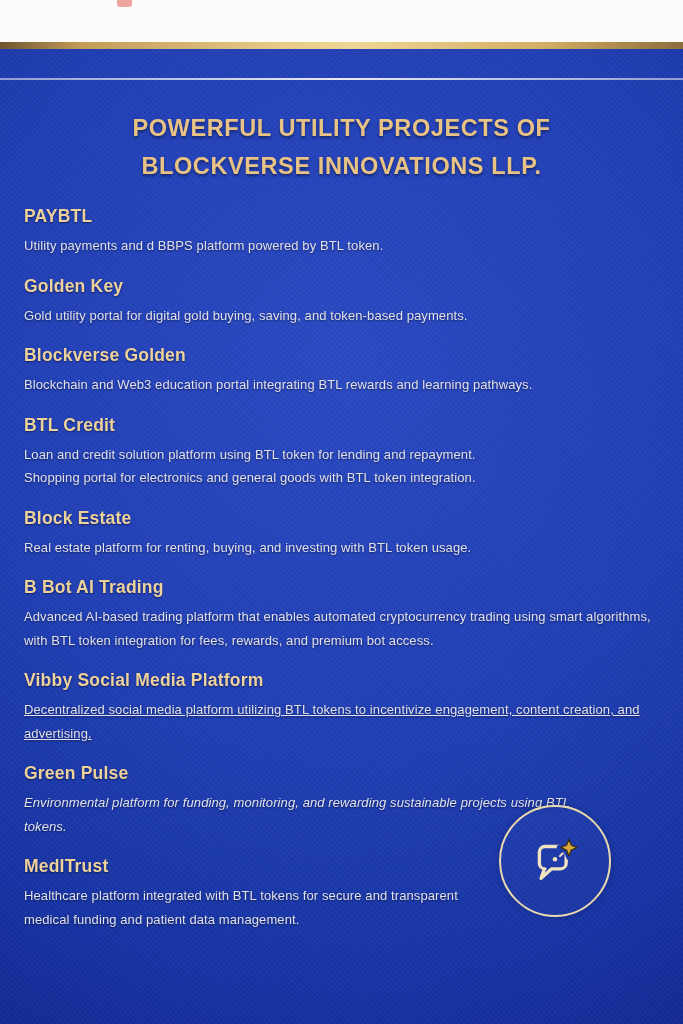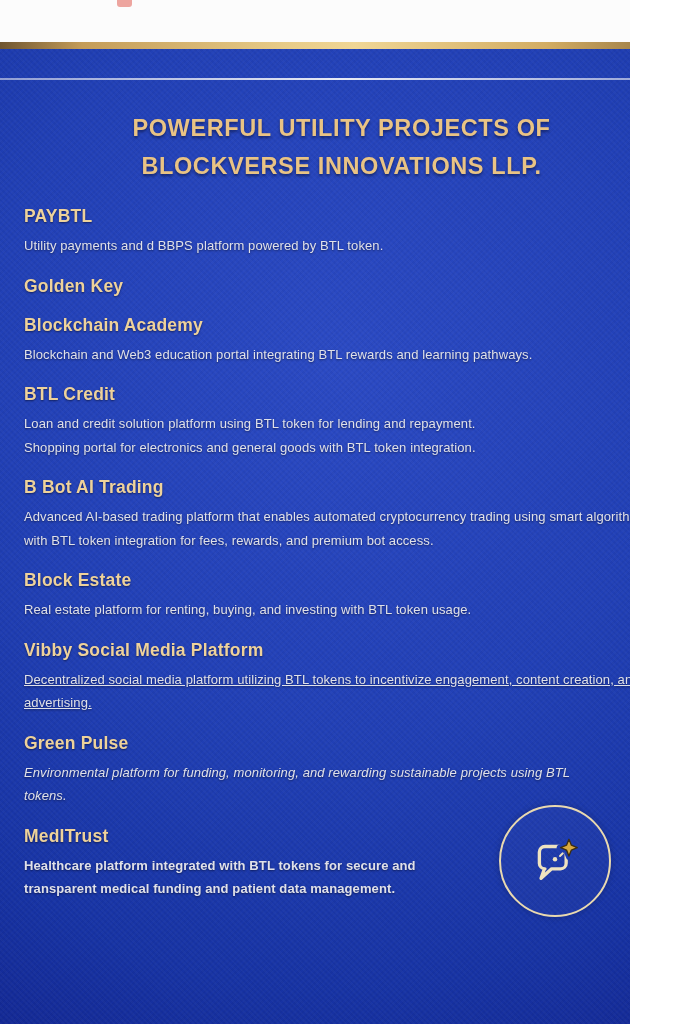--- a/index.html
+++ b/index.html
@@ -1,18 +1,18 @@
 <!DOCTYPE html>
 <html><head>
 <meta charset="utf-8">
 <style>
   html,body{margin:0;padding:0;background:#ffffff;}
   .canvas{
     position:relative;
-    width:630px;height:1024px;
+    width:683px;height:1024px;
     overflow:hidden;
     font-family:"Liberation Sans", sans-serif;
     background:#ffffff;
   }
   
   .top-strip{
     position:absolute;top:0;left:0;width:683px;height:42px;
     background:#fcfcfc;
   }
   .red-mark{
@@ -63,21 +63,21 @@
     margin:0;
     color:#e0e1e9;
     font-size:13px;
     line-height:23.5px;
     letter-spacing:0.1px;
     text-shadow:0 1px 2px rgba(0,0,15,0.5);
   }
   .project-item:nth-of-type(1) h3{margin-top:21px;}
   .project-item:nth-of-type(8) p{max-width:620px;text-decoration:underline;}
   .project-item:nth-of-type(9) p{max-width:548px;font-style:italic;}
-  .project-item:nth-of-type(10) p{max-width:462px;font-weight:bold;}
+  .project-item:nth-of-type(10) p{max-width:462px;}
   
   .chat-button{
     position:absolute;
     left:499px;top:756px;   
     width:108px;height:108px;
     border:2.5px solid #e9d9af;
     border-radius:50%;
     display:flex;align-items:center;justify-content:center;
     cursor:pointer;
     box-shadow:0 0 6px rgba(0,0,20,0.25);
@@ -100,39 +100,40 @@
 
     <h1 class="page-title"><span>POWERFUL UTILITY PROJECTS OF</span><br><span>BLOCKVERSE INNOVATIONS LLP.</span></h1>
 
     <div class="projects">
       <section class="project-item">
         <h3>PAYBTL</h3>
         <p>Utility payments and d BBPS platform powered by BTL token.</p>
       </section>
       <section class="project-item">
         <h3>Golden Key</h3>
+        <p>Gold utility portal for digital gold buying, saving, and token-based payments.</p>
       </section>
       <section class="project-item">
-        <h3>Blockchain Academy</h3>
+        <h3>Blockverse Golden</h3>
         <p>Blockchain and Web3 education portal integrating BTL rewards and learning pathways.</p>
       </section>
       <section class="project-item">
         <h3>BTL Credit</h3>
         <p>Loan and credit solution platform using BTL token for lending and repayment.</p>
       </section>
       <section class="project-item">
         <p>Shopping portal for electronics and general goods with BTL token integration.</p>
       </section>
       <section class="project-item">
+        <h3>Block Estate</h3>
+        <p>Real estate platform for renting, buying, and investing with BTL token usage.</p>
+      </section>
+      <section class="project-item">
         <h3>B Bot AI Trading</h3>
         <p>Advanced AI-based trading platform that enables automated cryptocurrency trading using smart algorithms, with BTL token integration for fees, rewards, and premium bot access.</p>
-      </section>
-      <section class="project-item">
-        <h3>Block Estate</h3>
-        <p>Real estate platform for renting, buying, and investing with BTL token usage.</p>
       </section>
       <section class="project-item">
         <h3>Vibby Social Media Platform</h3>
         <p>Decentralized social media platform utilizing BTL tokens to incentivize engagement, content creation, and advertising.</p>
       </section>
       <section class="project-item">
         <h3>Green Pulse</h3>
         <p>Environmental platform for funding, monitoring, and rewarding sustainable projects using BTL tokens.</p>
       </section>
       <section class="project-item">

